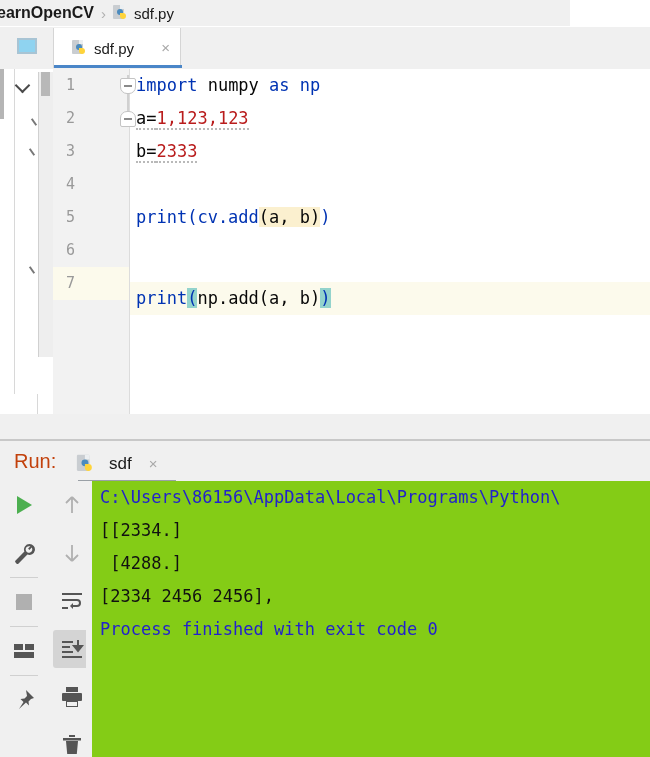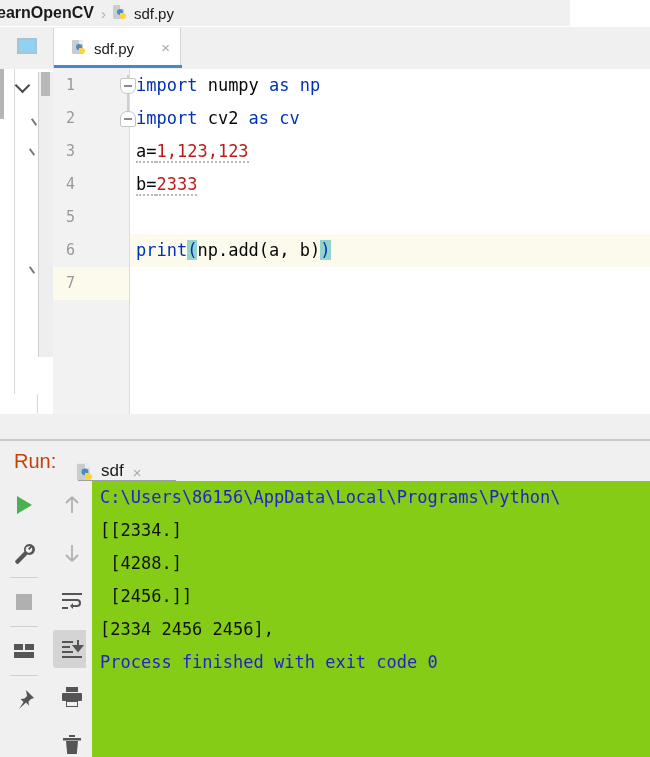--- a/index.html
+++ b/index.html
@@ -144,21 +144,21 @@
   .code-area {
     position: absolute; left: 130px; top: 0; width: 520px; height: 345px;
     overflow: hidden;
   }
   .code-line {
     position: relative; height: 33px; line-height: 33px;
     font-family: "DejaVu Sans Mono", monospace; font-size: 17px;
     color: #080808; white-space: pre;
     padding-left: 6px; box-sizing: border-box;
   }
-  .code-line.current { background: #fcfaec; }
+  .code-line.current { background: #fcfaec; margin-top: 48px; }
   .kw  { color: #0033b3; }
   .num { color: #b91c1c; }
   .ident-hl { background: #fbf0cf; }
   .brace-hl { background: #93d3cc; }
   .squiggle {
     border-bottom: 2px dotted #b9b9b9;
   }
 
   .editor-bottom-strip {
     position: absolute; left: 0; top: 345px; width: 650px; height: 1px;
@@ -187,21 +187,21 @@
   .run-header {
     position: absolute; left: 0; top: 0; width: 650px; height: 40px;
     background: #f0f0f0;
   }
   .run-label {
     position: absolute; left: 14px; top: 9px;
     font-size: 20px; color: #c2410c;
   }
   .run-tab {
     position: absolute; left: 78px; top: 5px; height: 35px;
-    display: flex; align-items: flex-end;
+    display: flex; align-items: center; gap: 8px;
   }
   .run-tab .pyicon { transform: scale(1.15); }
   .run-tab-label { font-size: 17px; color: #1a1a1a; margin-left: 8px; }
   .run-tab-close { font-size: 15px; color: #a8a8a8; margin-left: 9px; }
   .run-tab-underline {
     position: absolute; left: 78px; top: 39px; width: 98px; height: 3px;
     background: #9aa0a6;
   }
 
   .run-toolbar-col {
@@ -311,28 +311,28 @@
 
     <div class="folds">
       <span class="fold-line"></span>
       <span class="fold-box b1"></span>
       <span class="fold-box b2"></span>
     </div>
 
     <div class="code-area">
       <div class="code-line"><span class="kw">import</span><span> numpy </span><span class="kw">as</span><span class="kw"> np</span></div>
 
-      <div class="code-line"><span class="kw">import</span><span> cv2 </span><span class="kw">as</span><span class="kw"> cv</span></div>
 
       <div class="code-line"><span class="squiggle">a=</span><span class="num squiggle">1,123,123</span></div>
 
       <div class="code-line"><span class="squiggle">b=</span><span class="num squiggle">2333</span></div>
 
       <div class="code-line"></div>
 
+      <div class="code-line"><span class="kw">print(cv.add</span><span class="ident-hl">(a, b)</span><span class="kw">)</span></div>
 
       <div class="code-line current"><span class="kw">print</span><span class="kw brace-hl">(</span><span>np.add(a, b)</span><span class="kw brace-hl">)</span></div>
     </div>
 
     <div class="editor-bottom-strip"></div>
   </div>
 
   <div class="gap-strip">
     <span class="white-left"></span>
   </div>
@@ -429,19 +429,18 @@
         </svg>
       </div>
     </div>
 
     <div class="console-scroll-strip"></div>
 
     <div class="console-area">
       <div class="console-line">C:\Users\86156\AppData\Local\Programs\Python\</div>
       <div class="console-line black">[[2334.]</div>
       <div class="console-line black"> [4288.]</div>
-      <div class="console-line black"> [2456.]]</div>
       <div class="console-line black">[2334 2456 2456],</div>
       <div class="console-line">Process finished with exit code 0</div>
     </div>
   </div>
 
 </div>
 
 </body></html>

